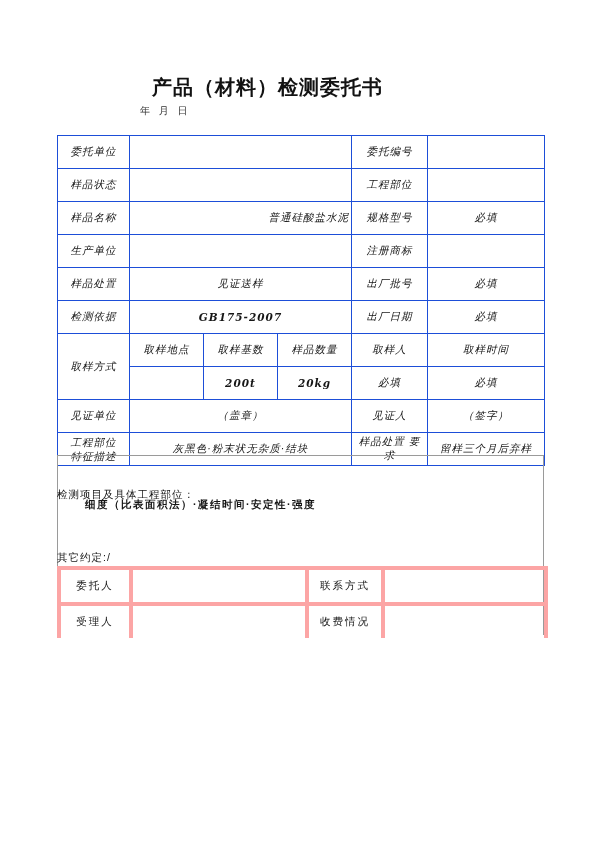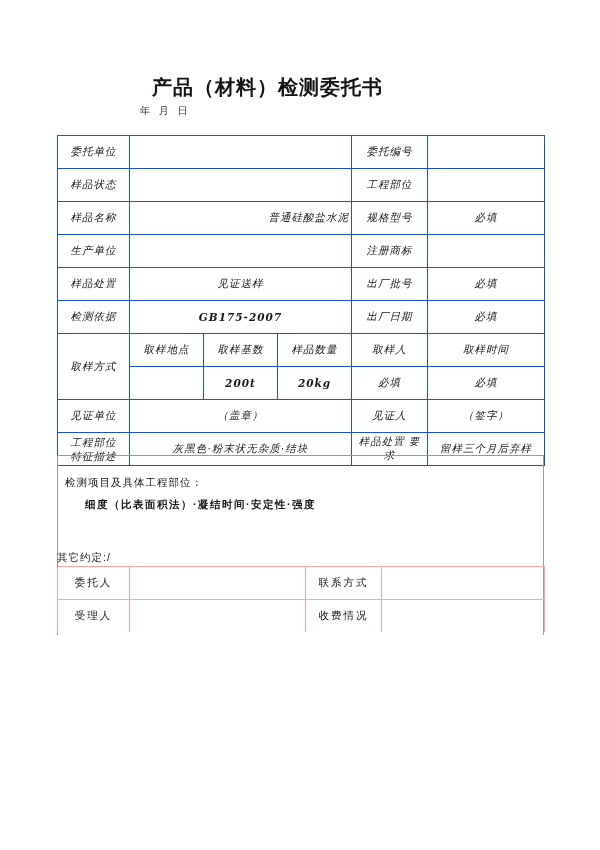--- a/index.html
+++ b/index.html
@@ -72,21 +72,21 @@
     line-height: 1.35;
     letter-spacing: 1px;
   }
   .sec-note {
     position: absolute;
     left: 57px;
     font-size: 10.5px;
     color: #161616;
     letter-spacing: 1px;
   }
-  .sec-note.a { top: 476px; margin-left: 8px; }
+  .sec-note.a { top: 488px; }
   .sec-note.b { top: 498px; left: 85px; letter-spacing: 1.5px; font-weight: bold; }
   .sec-note.c { top: 551px; }
   .vline-left, .vline-right {
     position: absolute;
     top: 455px;
     height: 180px;
     width: 0;
     border-left: 1px solid #9a9a9a;
   }
   .vline-left { left: 57px; }
@@ -100,21 +100,21 @@
   }
   table.bottom {
     position: absolute;
     left: 57px;
     top: 566px;
     width: 487px;
     border-collapse: collapse;
     table-layout: fixed;
   }
   table.bottom td {
-    border: 1px solid #fca5a5;
+    border: 4px solid #fca5a5;
     height: 30px;
     font-size: 10.5px;
     text-align: center;
     vertical-align: middle;
     color: #161616;
     letter-spacing: 2px;
   }
   table.bottom tr:last-child td { border-bottom: none; }
   .footer {
     position: absolute;

